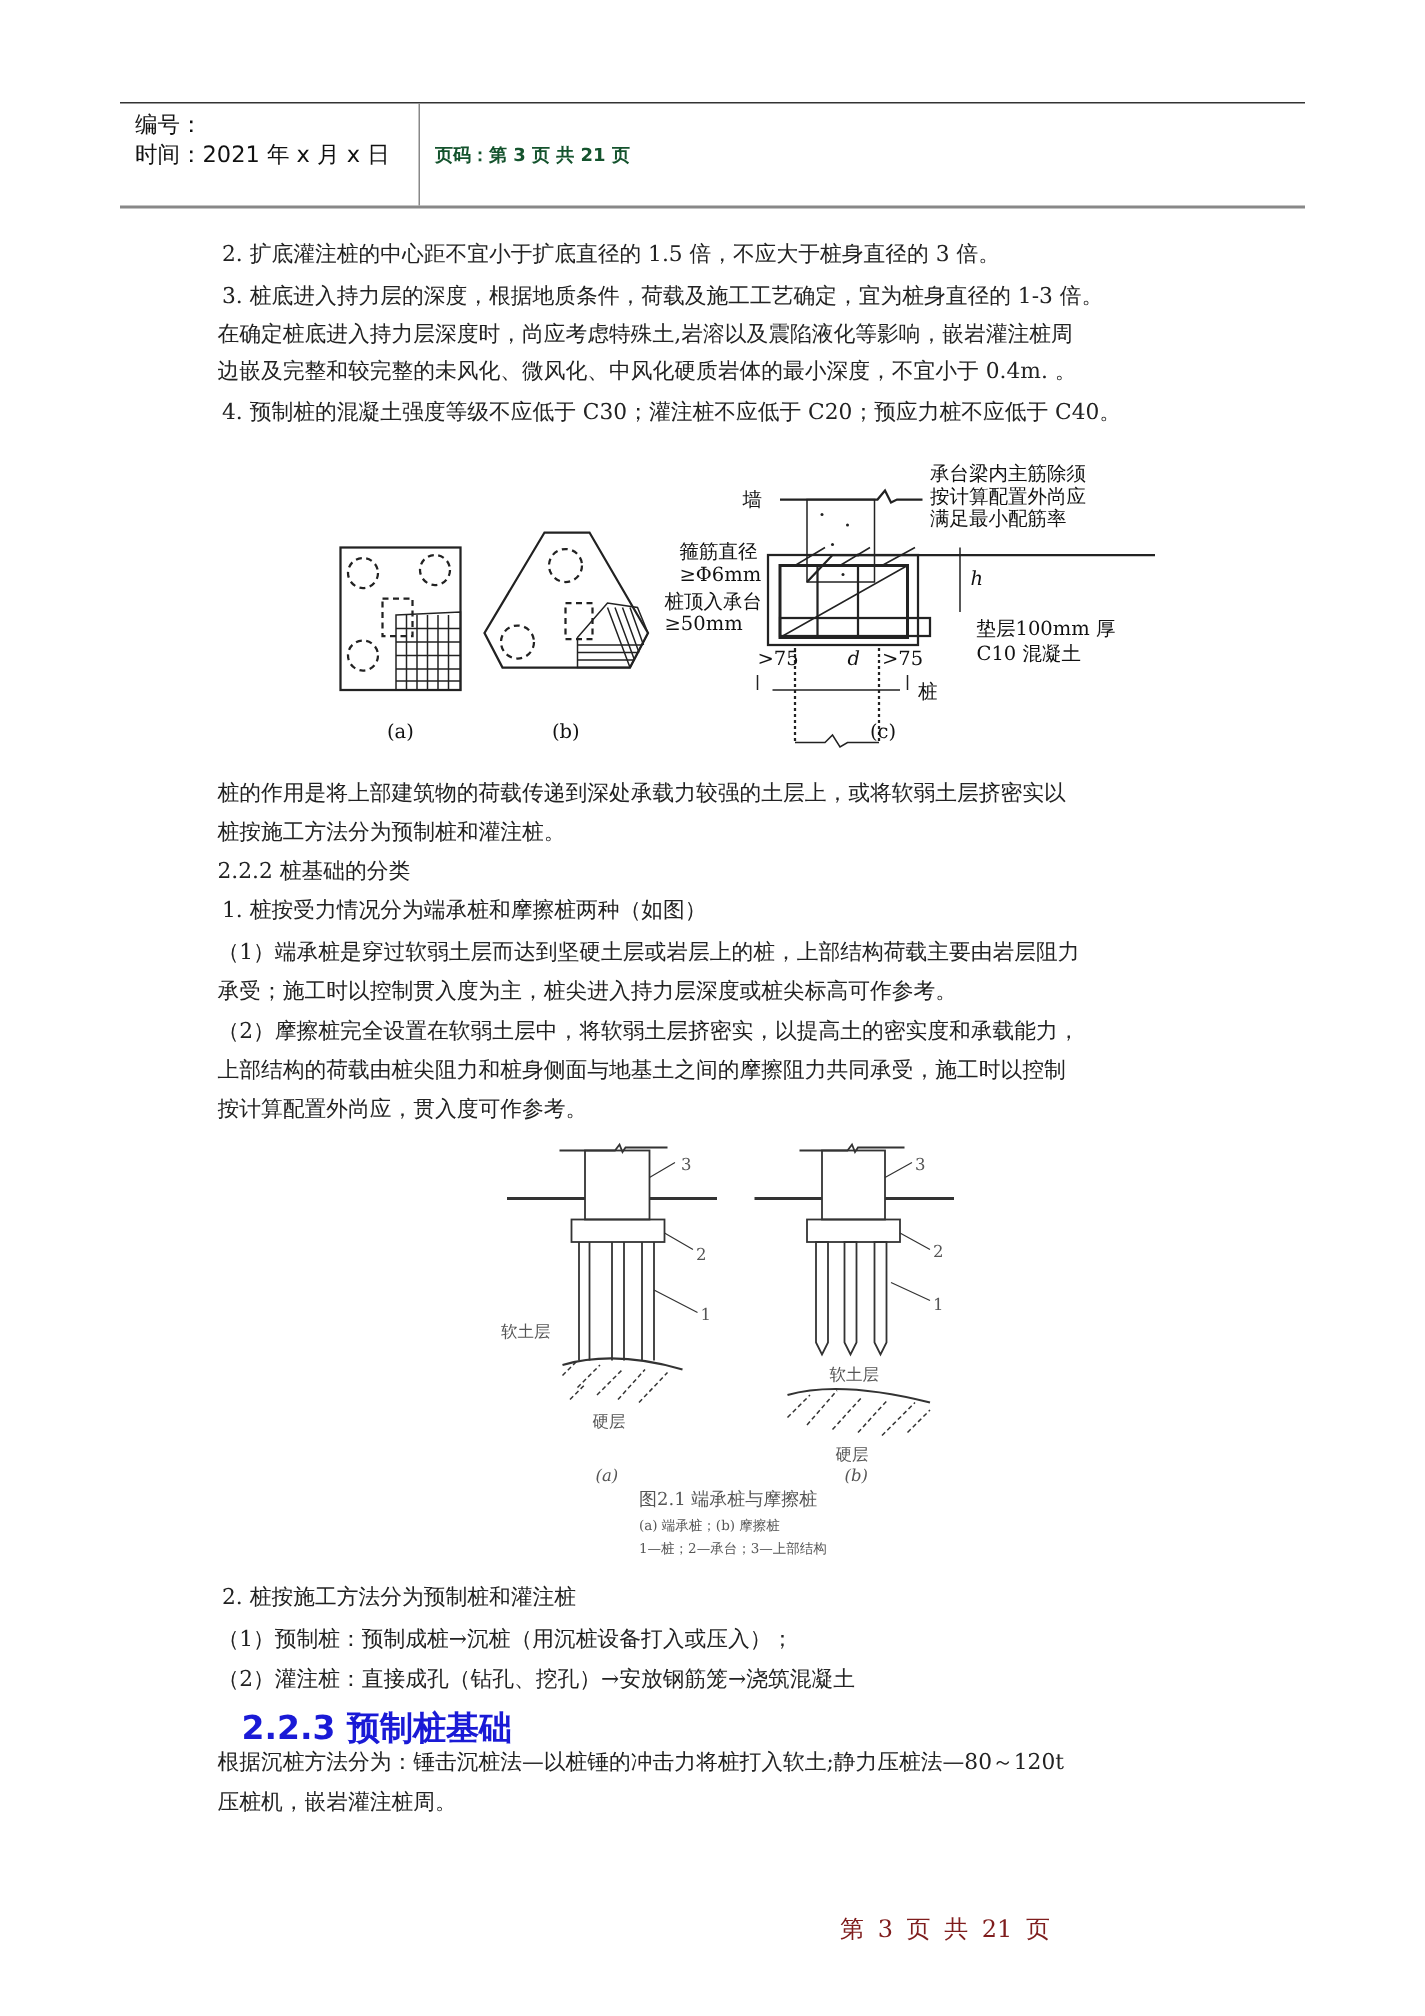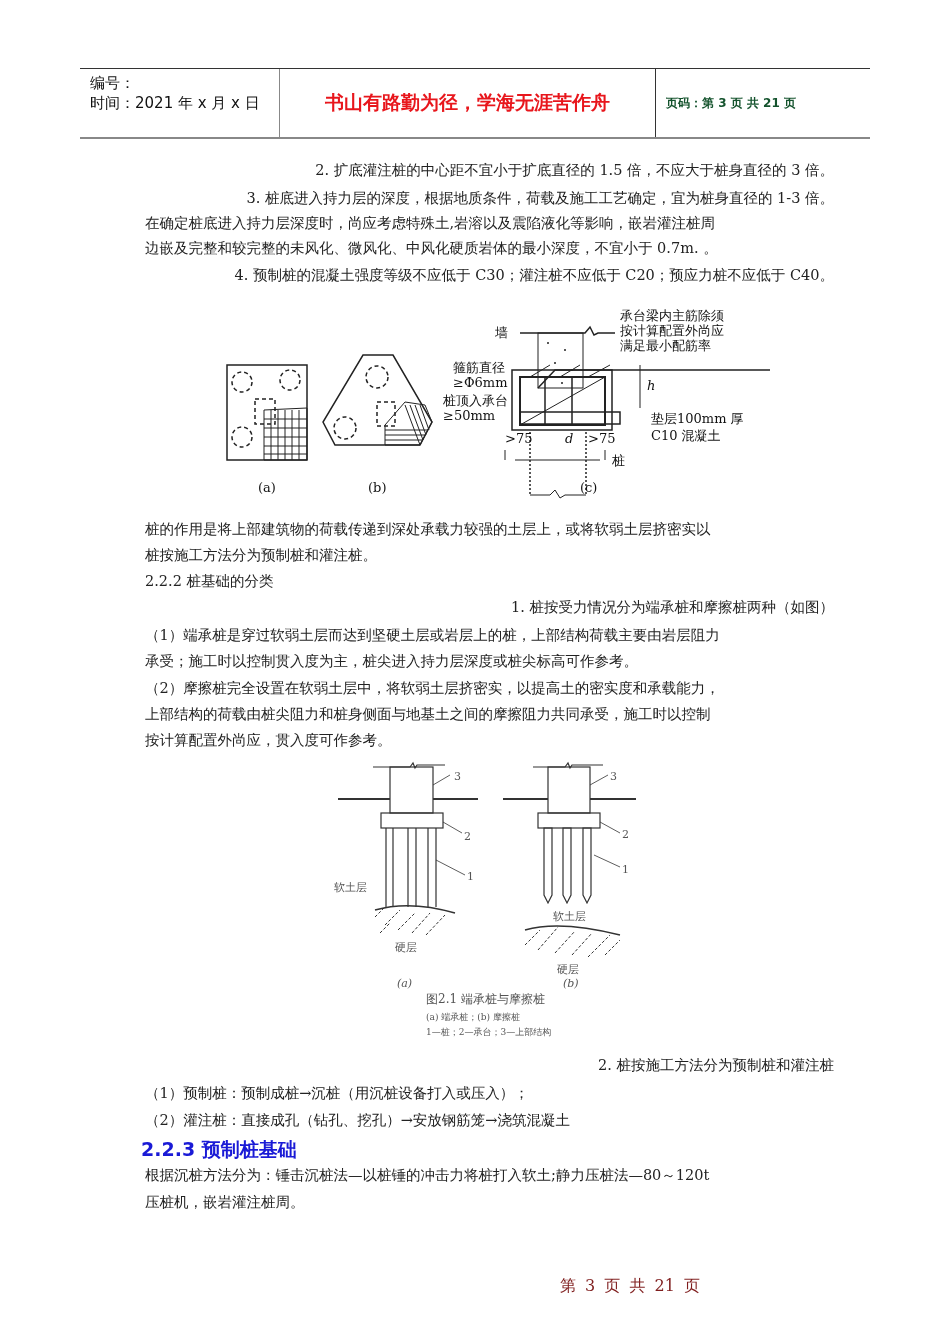--- a/index.html
+++ b/index.html
@@ -7,43 +7,42 @@
          font-family: "DejaVu Serif", "Liberation Serif", serif; color: #222; }
   .hdr { position: absolute; left: 80px; top: 68px; width: 790px; height: 68px;
          border-top: 1.5px solid #333; border-bottom: 2px solid #888; display: flex; }
   .hdr .c1 { width: 200px; border-right: 1.5px solid #888; padding: 4px 0 0 10px; box-sizing: border-box;
              font-family: "DejaVu Sans", "Liberation Sans", sans-serif; font-size: 15px; line-height: 20px; color: #111; }
   .hdr .c2 { width: 375px; border-right: 1.5px solid #333; display: flex; align-items: center; justify-content: center;
              font-family: "DejaVu Sans", "Liberation Sans", sans-serif; font-size: 19px; color: #e8161c; font-weight: bold; }
   .hdr .c3 { flex: 1; display: flex; align-items: center; padding-left: 10px;
              font-family: "DejaVu Sans", "Liberation Sans", sans-serif; font-size: 12px; color: #14532d; font-weight: bold; }
   .p { position: absolute; left: 145px; width: 670px; font-size: 14.5px; line-height: 25px; white-space: nowrap; }
-  .p.ind { left: 164px; text-align: right; }
-  .h3 { position: absolute; left: 141px; font-family: "DejaVu Sans", "Liberation Sans", sans-serif;
-        font-size: 19px; font-weight: bold; color: #1a1ad6; }
+  .p.ind { left: 148px; }
+  .h3 { position: absolute; left: 161px; font-family: "DejaVu Sans", "Liberation Sans", sans-serif;
+        font-size: 22px; font-weight: bold; color: #1a1ad6; }
   .fig { position: absolute; }
   .footer { position: absolute; left: 560px; top: 1276px; font-size: 16px; color: #7f1d1d; word-spacing: 4px; }
   svg text { font-family: "DejaVu Serif", "Liberation Serif", serif; }
 </style>
 </head>
 <body>
 
 <div class="hdr">
   <div class="c1">
     <div>编号：</div>
     <div>时间：2021 年 x 月 x 日</div>
   </div>
-  <div class="c2">书山有路勤为径，学海无涯苦作舟</div>
   <div class="c3">页码：第 3 页  共 21 页</div>
 </div>
 
 <div class="p ind" style="top:158px">2. 扩底灌注桩的中心距不宜小于扩底直径的 1.5 倍，不应大于桩身直径的 3 倍。</div>
 <div class="p ind" style="top:186px">3. 桩底进入持力层的深度，根据地质条件，荷载及施工工艺确定，宜为桩身直径的 1-3 倍。</div>
 <div class="p" style="top:211px">在确定桩底进入持力层深度时，尚应考虑特殊土,岩溶以及震陷液化等影响，嵌岩灌注桩周</div>
-<div class="p" style="top:236px">边嵌及完整和较完整的未风化、微风化、中风化硬质岩体的最小深度，不宜小于 0.7m. 。</div>
+<div class="p" style="top:236px">边嵌及完整和较完整的未风化、微风化、中风化硬质岩体的最小深度，不宜小于 0.4m. 。</div>
 <div class="p ind" style="top:263px">4. 预制桩的混凝土强度等级不应低于 C30；灌注桩不应低于 C20；预应力桩不应低于 C40。</div>
 
 <svg class="fig" style="left:210px;top:295px" width="560" height="210" viewBox="0 0 560 210">
   <g stroke="#222" fill="none" stroke-width="1.5">
 
     <rect x="17" y="70" width="80" height="95"></rect>
     <g stroke-dasharray="4 3">
       <circle cx="32" cy="87" r="10"></circle>
         <circle cx="80" cy="85" r="10"></circle>
         <circle cx="32" cy="142" r="10"></circle>

